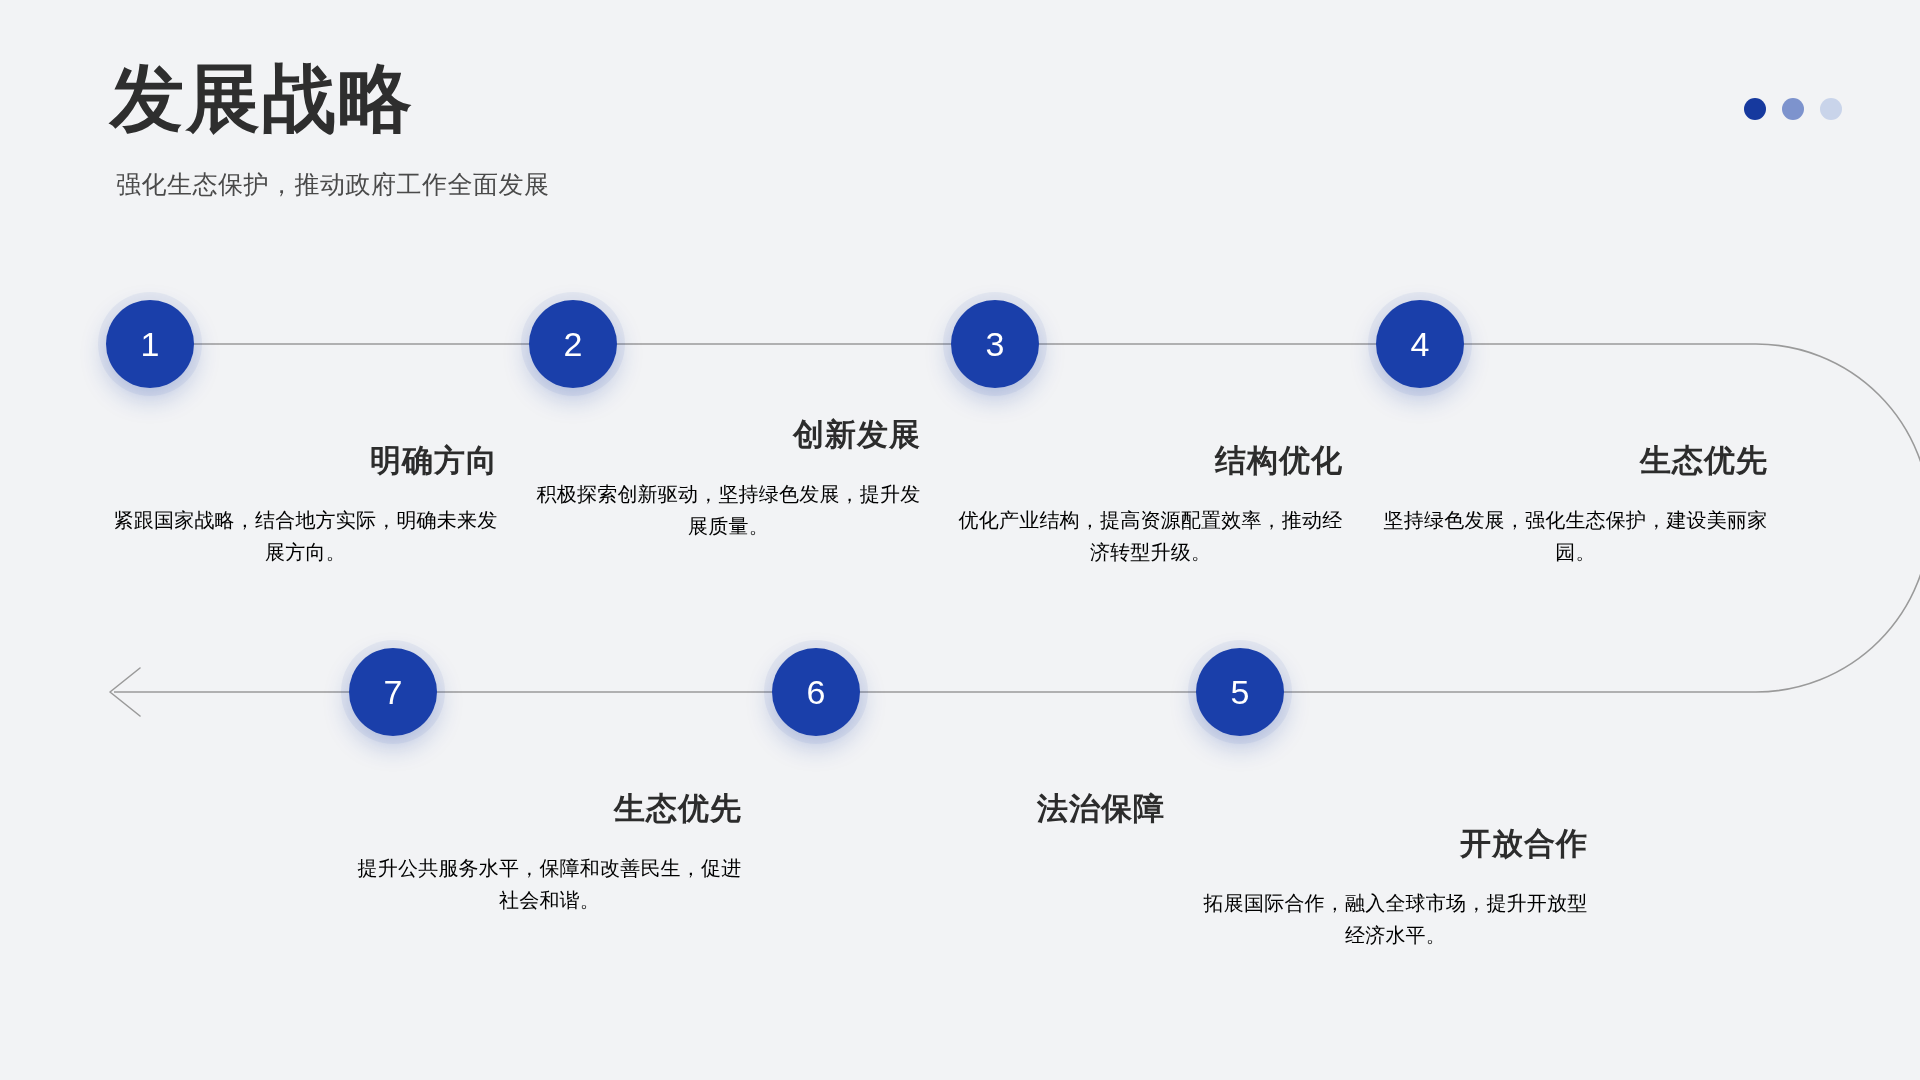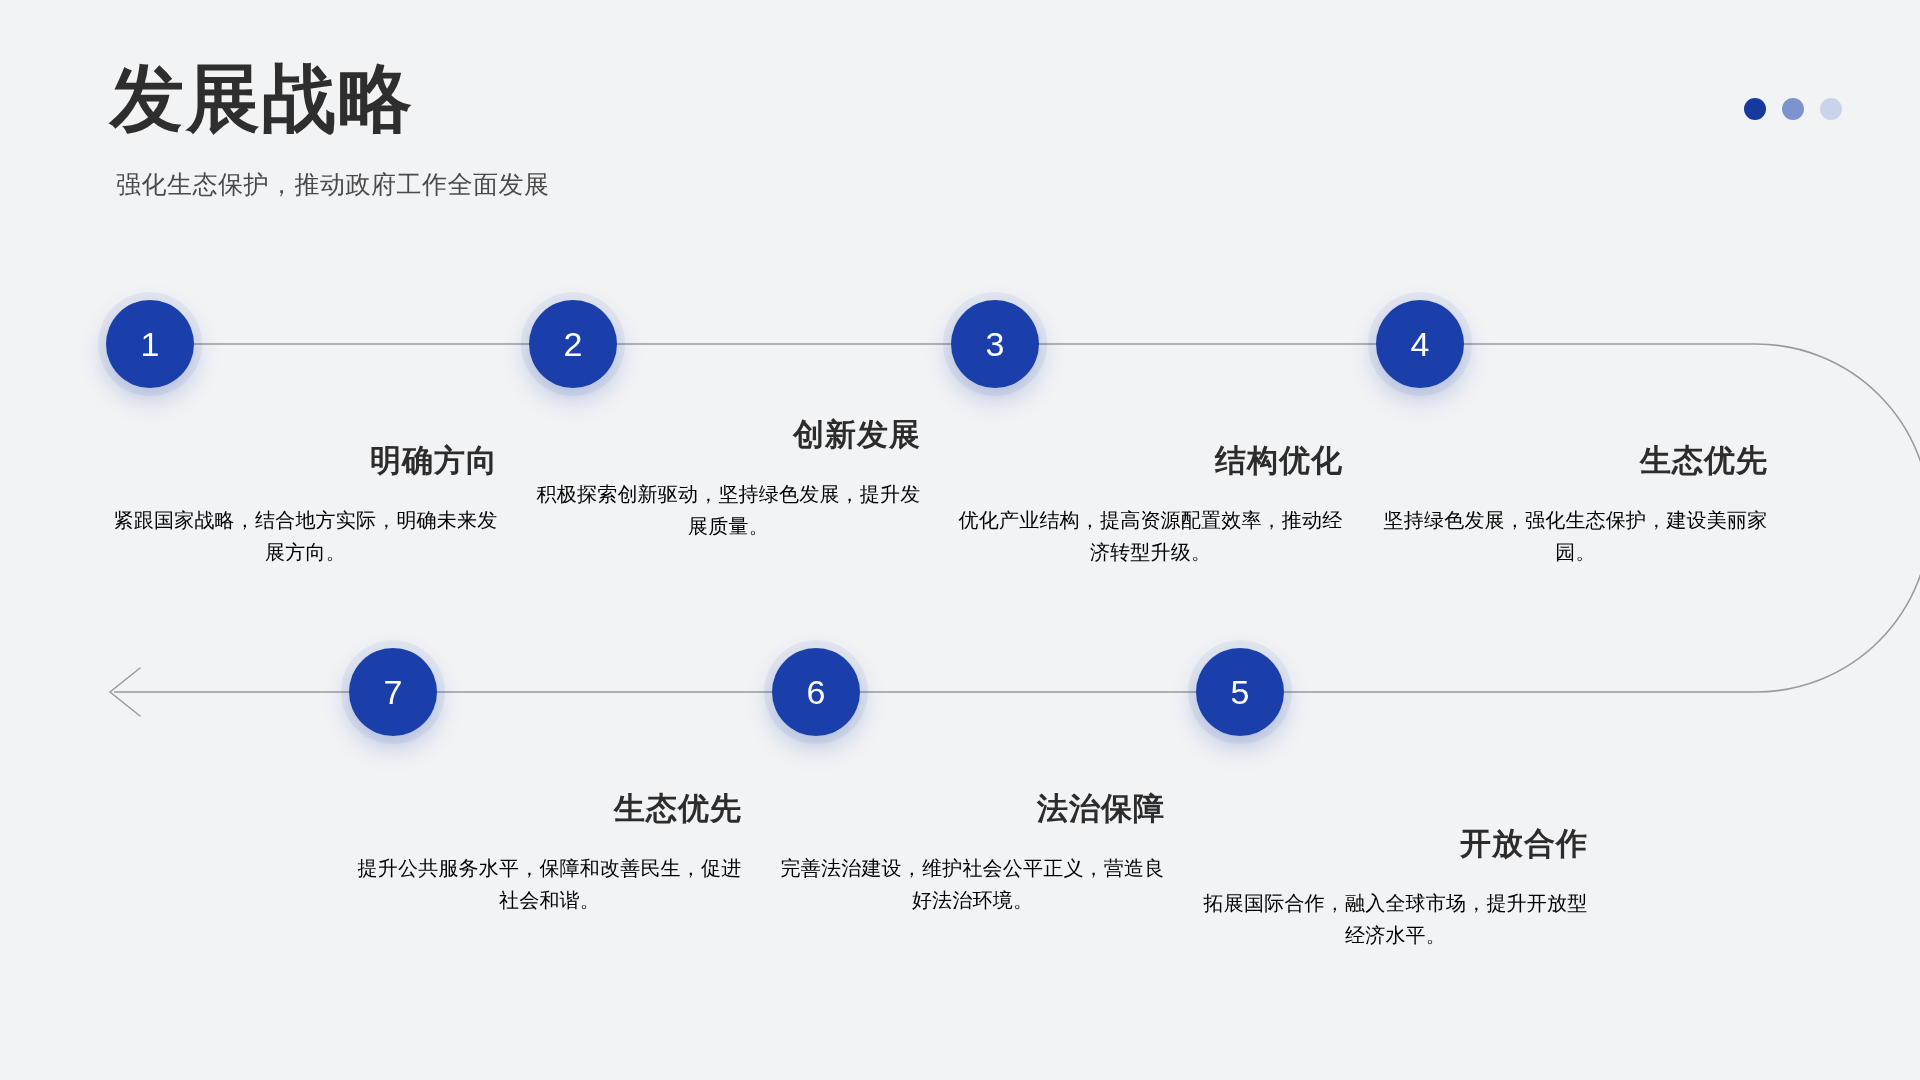--- a/index.html
+++ b/index.html
@@ -128,20 +128,19 @@
     <div class="item-title">生态优先</div>
     <div class="item-desc">坚持绿色发展，强化生态保护，建设美丽家园。</div>
   </div>
 
   <div class="item-block" style="left:357px; top:788px; width:385px;">
     <div class="item-title">生态优先</div>
     <div class="item-desc">提升公共服务水平，保障和改善民生，促进社会和谐。</div>
   </div>
   <div class="item-block" style="left:780px; top:788px; width:385px;">
     <div class="item-title">法治保障</div>
-    <div class="item-desc">完善法治建设，维护社会公平正义，营造良好法治环境。</div>
   </div>
   <div class="item-block" style="left:1203px; top:823px; width:385px;">
     <div class="item-title">开放合作</div>
     <div class="item-desc">拓展国际合作，融入全球市场，提升开放型经济水平。</div>
   </div>
 
 </div>
 
 </body></html>

